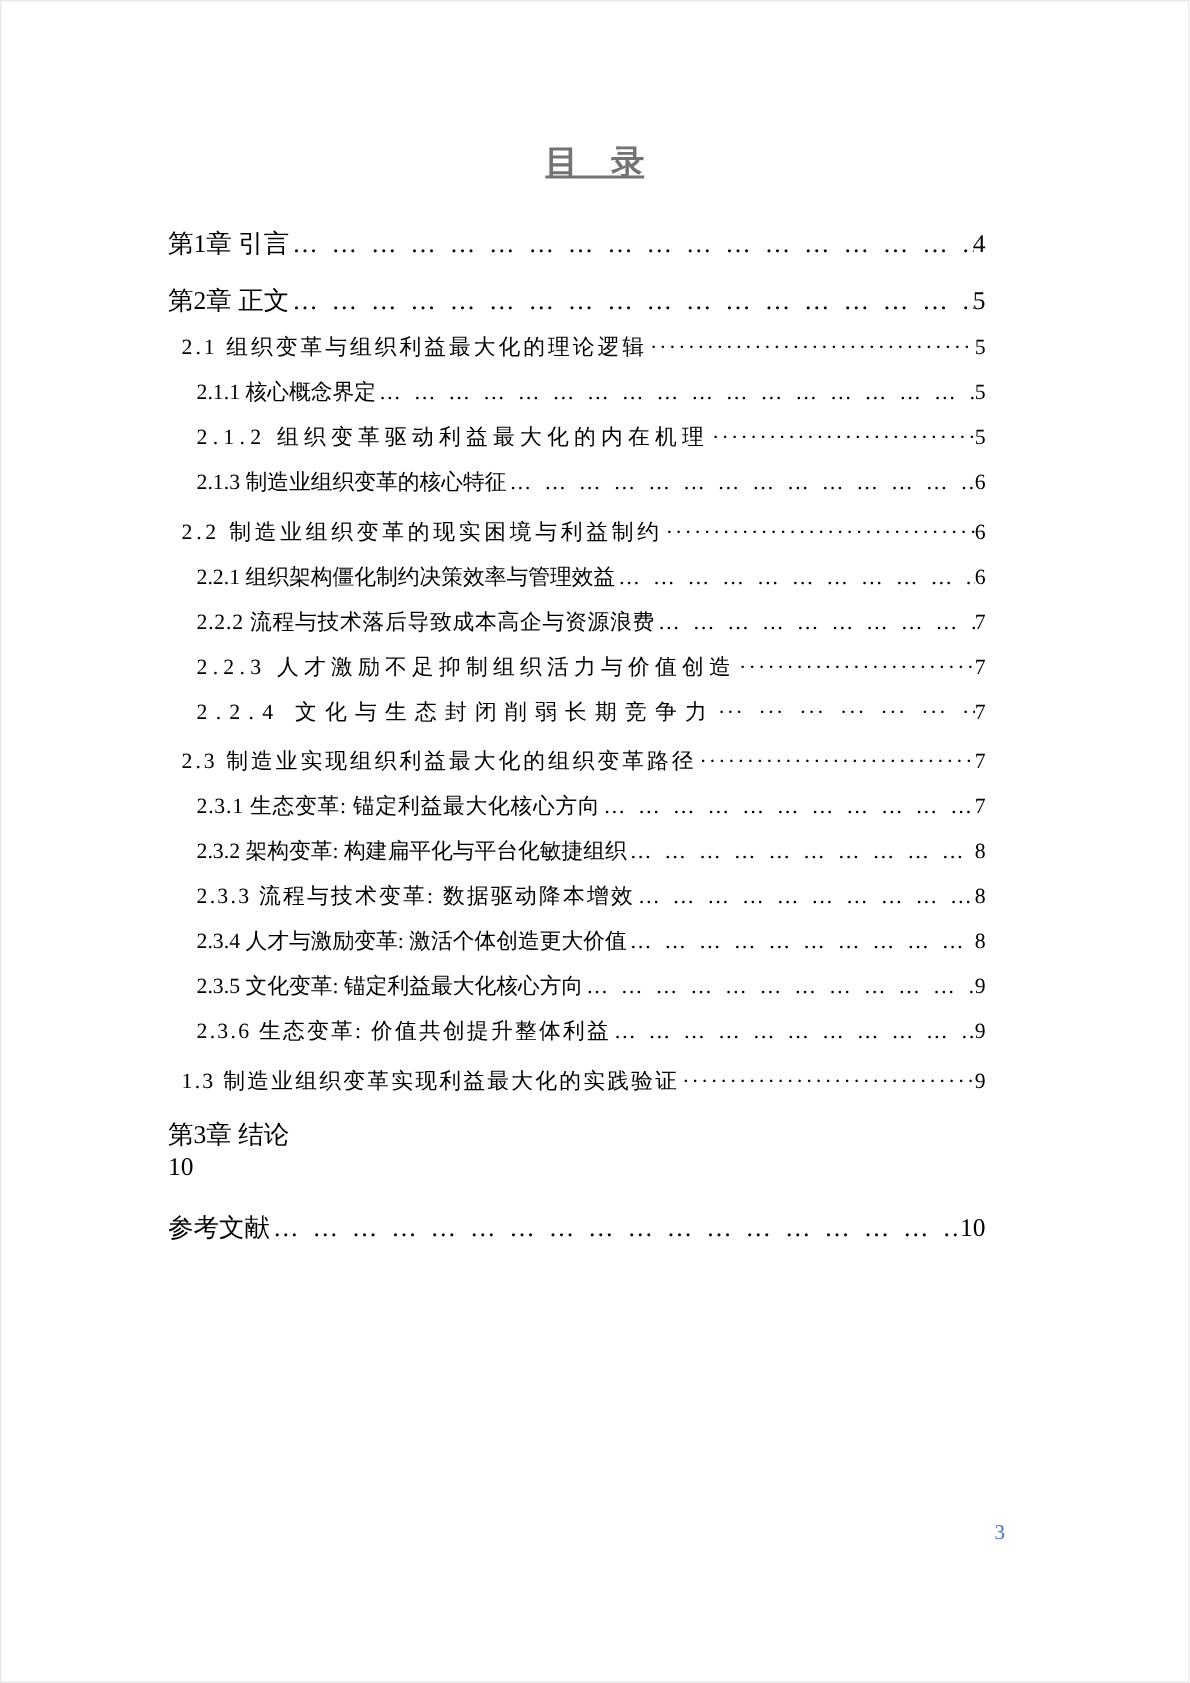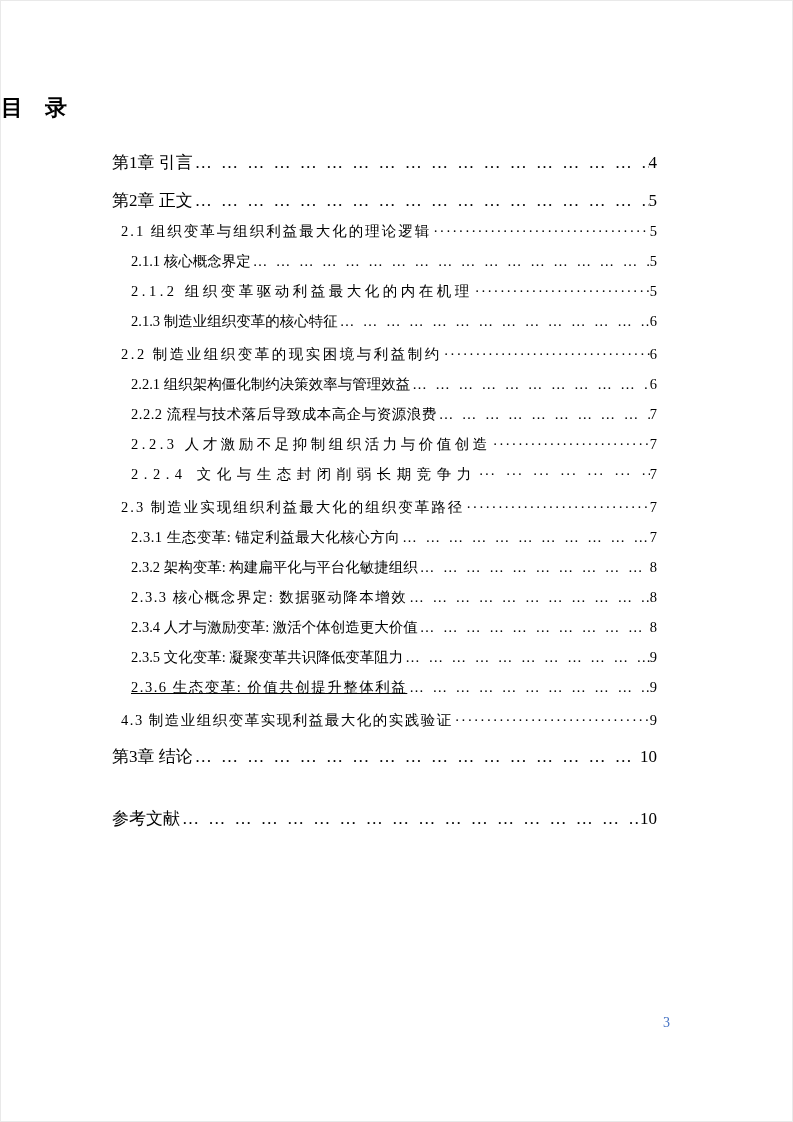--- a/index.html
+++ b/index.html
@@ -13,23 +13,25 @@
     font-family: "Liberation Serif", "DejaVu Serif", serif;
     color: #000000;
     overflow: hidden;
   }
   .toc-title {
     position: absolute;
     top: 92px;
     left: 0;
     right: 0;
     margin: 0;
+    text-align: center;
     font-size: 22px;
     font-weight: bold;
-    color: #000000;
+    color: #737373;
+    text-decoration: underline;
   }
   .toc {
     position: absolute;
     left: 111px;
     right: 135px;
     top: 138px;
   }
   .toc-row {
     display: flex;
     align-items: baseline;
@@ -133,45 +135,45 @@
       <span class="toc-label" style="letter-spacing: 0.5px;">2.3.1 生态变革: 锚定利益最大化核心方向</span>
       <span class="toc-leader leader-dot" aria-hidden="true">… … … … … … … … … … … … … … … … … … … … … … … … … … … … … … … … … … … … … … … … … … … … … … … … … … … … … … … … … … … … </span>
       <span class="toc-pagenum">7</span>
     </div>
       <div class="toc-row lv3">
       <span class="toc-label">2.3.2 架构变革: 构建扁平化与平台化敏捷组织</span>
       <span class="toc-leader leader-dot" aria-hidden="true">… … … … … … … … … … … … … … … … … … … … … … … … … … … … … … … … … … … … … … … … … … … … … … … … … … … … … … … … … … … … </span>
       <span class="toc-pagenum">8</span>
     </div>
       <div class="toc-row lv3">
-      <span class="toc-label" style="letter-spacing: 1.5px;">2.3.3 核心概念界定: 数据驱动降本增效</span>
+      <span class="toc-label" style="letter-spacing: 1.5px;">2.3.3 流程与技术变革: 数据驱动降本增效</span>
       <span class="toc-leader leader-dot" aria-hidden="true">… … … … … … … … … … … … … … … … … … … … … … … … … … … … … … … … … … … … … … … … … … … … … … … … … … … … … … … … … … … … </span>
       <span class="toc-pagenum">8</span>
     </div>
       <div class="toc-row lv3">
       <span class="toc-label">2.3.4 人才与激励变革: 激活个体创造更大价值</span>
       <span class="toc-leader leader-dot" aria-hidden="true">… … … … … … … … … … … … … … … … … … … … … … … … … … … … … … … … … … … … … … … … … … … … … … … … … … … … … … … … … … … … </span>
       <span class="toc-pagenum">8</span>
     </div>
       <div class="toc-row lv3">
-      <span class="toc-label">2.3.5 文化变革: 凝聚变革共识降低变革阻力</span>
+      <span class="toc-label">2.3.5 文化变革: 锚定利益最大化核心方向</span>
       <span class="toc-leader leader-dot" aria-hidden="true">… … … … … … … … … … … … … … … … … … … … … … … … … … … … … … … … … … … … … … … … … … … … … … … … … … … … … … … … … … … … </span>
       <span class="toc-pagenum">9</span>
     </div>
       <div class="toc-row lv3">
-      <span class="toc-label" style="letter-spacing: 1.5px; text-decoration: underline;">2.3.6 生态变革:  价值共创提升整体利益</span>
+      <span class="toc-label" style="letter-spacing: 1.5px;">2.3.6 生态变革:  价值共创提升整体利益</span>
       <span class="toc-leader leader-dot" aria-hidden="true">… … … … … … … … … … … … … … … … … … … … … … … … … … … … … … … … … … … … … … … … … … … … … … … … … … … … … … … … … … … … </span>
       <span class="toc-pagenum">9</span>
     </div>
       <div class="toc-row lv2">
-      <span class="toc-label" style="letter-spacing: 1.5px;">4.3  制造业组织变革实现利益最大化的实践验证</span>
+      <span class="toc-label" style="letter-spacing: 1.5px;">1.3  制造业组织变革实现利益最大化的实践验证</span>
       <span class="toc-leader leader-mid" aria-hidden="true">····························································································································································································································</span>
       <span class="toc-pagenum">9</span>
     </div>
-      <div class="toc-row lv1" style="margin-top: 4px;">
+      <div class="toc-row lv1" style="margin-top: 4px; flex-direction: column;">
       <span class="toc-label">第3章 结论</span>
       <span class="toc-leader leader-dot" aria-hidden="true">… … … … … … … … … … … … … … … … … … … … … … … … … … … … … … … … … … … … … … … … … … … … … … … … … … … … … … … … … … … … </span>
       <span class="toc-pagenum">10</span>
     </div>
       <div class="toc-row lv1" style="margin-top: 32px;">
       <span class="toc-label">参考文献</span>
       <span class="toc-leader leader-dot" aria-hidden="true">… … … … … … … … … … … … … … … … … … … … … … … … … … … … … … … … … … … … … … … … … … … … … … … … … … … … … … … … … … … … </span>
       <span class="toc-pagenum">10</span>
     </div>
     </div>

